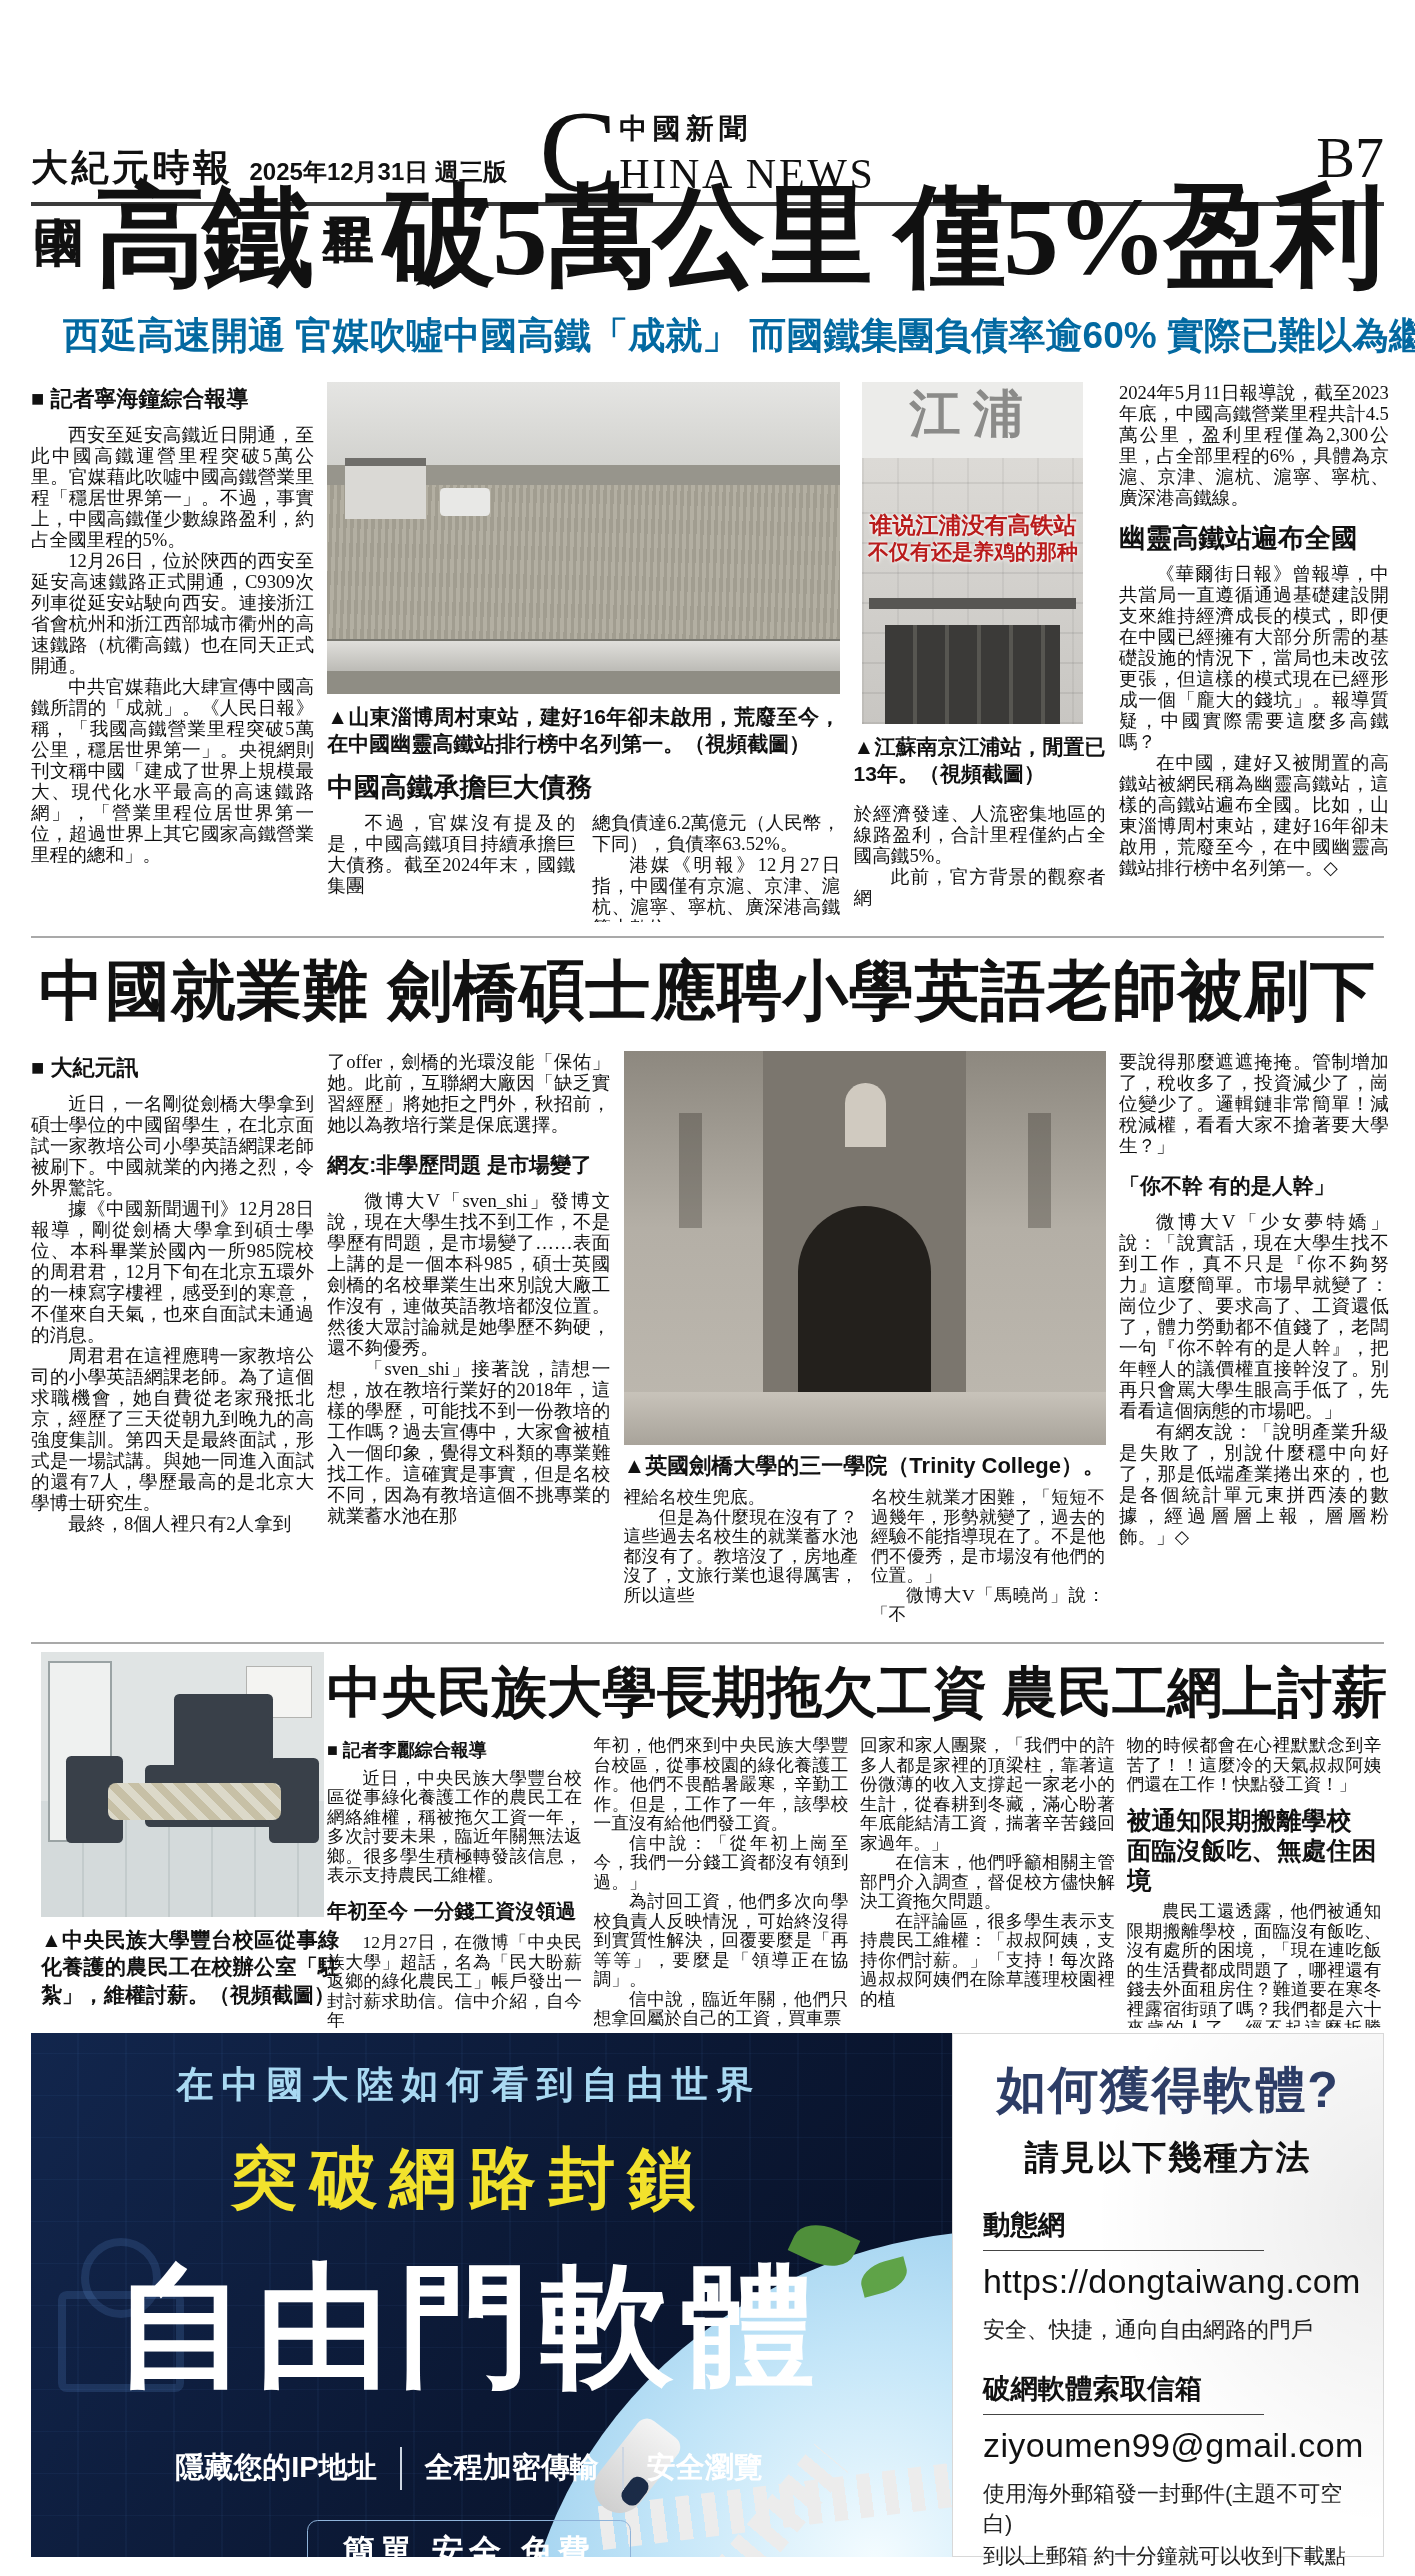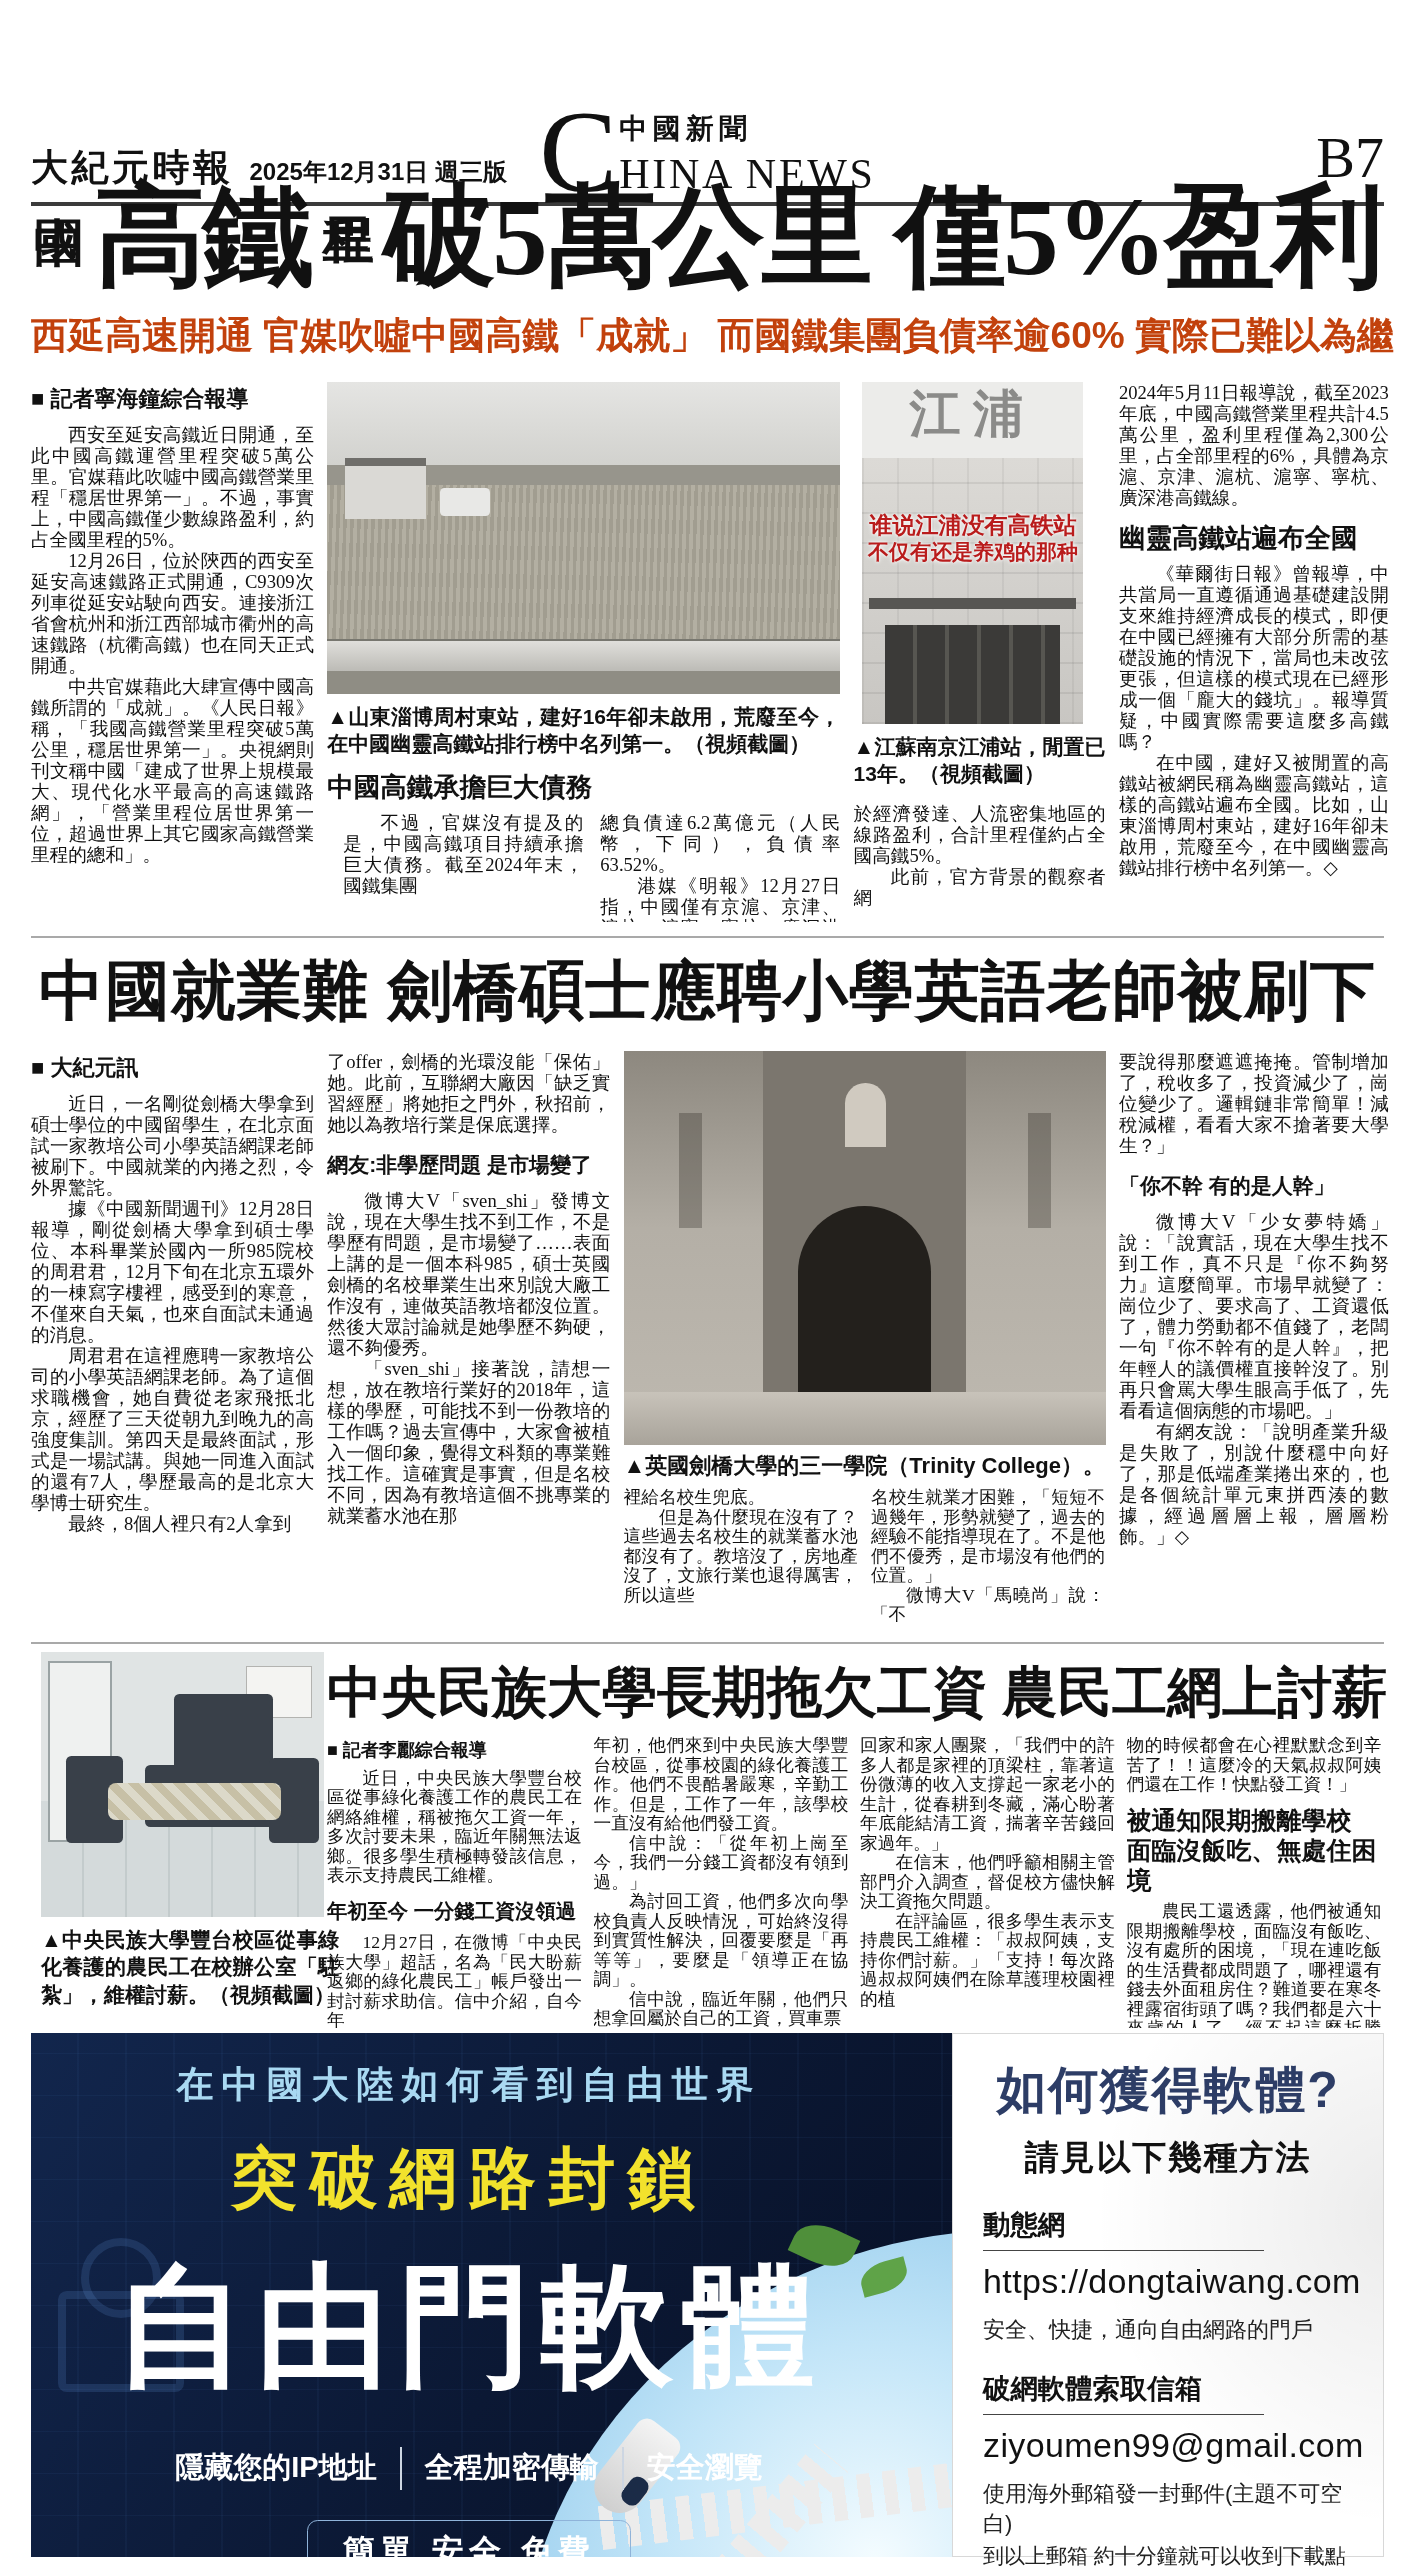--- a/index.html
+++ b/index.html
@@ -35,21 +35,21 @@
   .col{overflow:hidden;}
   .a1-col1{width:283px;height:550px;}
   .a1-mid{width:513px;height:550px;}
   .a1-photocol{width:252px;height:550px;}
   .a1-col5{width:270px;height:550px;}
   .cap{font-size:21px;line-height:27.4px;font-weight:bold;text-align:justify;margin-top:8.8px;
        font-family:"Liberation Sans","DejaVu Sans",sans-serif;}
   .colsub{font-family:"Liberation Sans","DejaVu Sans",sans-serif;font-weight:900;font-size:26.5px;
           line-height:32px;margin:14px 0 8.8px 0;}
   .colsub.sm{font-size:21px;}
-  .minirow{display:flex;gap:17px;margin-top:3.5px;margin-left:16px;}
+  .minirow{display:flex;gap:17px;margin-top:3.5px;}
   .minicol{width:248px;height:110px;overflow:hidden;}
 
   
   .ph{position:relative;overflow:hidden;background:#cfcfca;}
   .ph div{position:absolute;}
   .photo1{width:513px;height:317px;margin-top:-5.3px;}
   .p1-sky{top:0;left:0;right:0;height:96px;background:linear-gradient(#e6e6e4,#d0d0cc);}
   .p1-trees{top:88px;left:0;right:0;height:23px;background:#97958c;}
   .p1-grass{top:108px;left:0;right:0;bottom:50px;
      background:repeating-linear-gradient(92deg,#b3afa2 0 3.5px,#a19d90 3.5px 7px);}
@@ -194,21 +194,21 @@
     <span class="page-no serif">B7</span>
   </div>
   <div class="mh-rule"></div>
 
   <div class="a1-headline serif">
     <span class="vstack">中國</span>
     <span class="hl-big">高鐵</span>
     <span class="vstack">里程</span>
     <span class="hl-big">破5萬公里 僅5%盈利</span>
   </div>
-  <div class="a1-subhead sans" style="color:#c2410c;">西延高速開通 官媒吹噓中國高鐵「成就」 而國鐵集團負債率逾60% 實際已難以為繼</div>
+  <div class="a1-subhead sans" style="color:#0369a1;margin-left:32px;">西延高速開通 官媒吹噓中國高鐵「成就」 而國鐵集團負債率逾60% 實際已難以為繼</div>
 
   <div class="a1-body">
     <div class="col a1-col1">
       <div class="byline sans">■ 記者寧海鐘綜合報導</div>
       <p class="bp">西安至延安高鐵近日開通，至此中國高鐵運營里程突破5萬公里。官媒藉此吹噓中國高鐵營業里程「穩居世界第一」。不過，事實上，中國高鐵僅少數線路盈利，約占全國里程的5%。</p>
       <p class="bp">12月26日，位於陝西的西安至延安高速鐵路正式開通，C9309次列車從延安站駛向西安。連接浙江省會杭州和浙江西部城市衢州的高速鐵路（杭衢高鐵）也在同天正式開通。</p>
       <p class="bp">中共官媒藉此大肆宣傳中國高鐵所謂的「成就」。《人民日報》稱，「我國高鐵營業里程突破5萬公里，穩居世界第一」。央視網則刊文稱中國「建成了世界上規模最大、現代化水平最高的高速鐵路網」，「營業里程位居世界第一位，超過世界上其它國家高鐵營業里程的總和」。</p>
     </div>
 
     <div class="col a1-mid">

